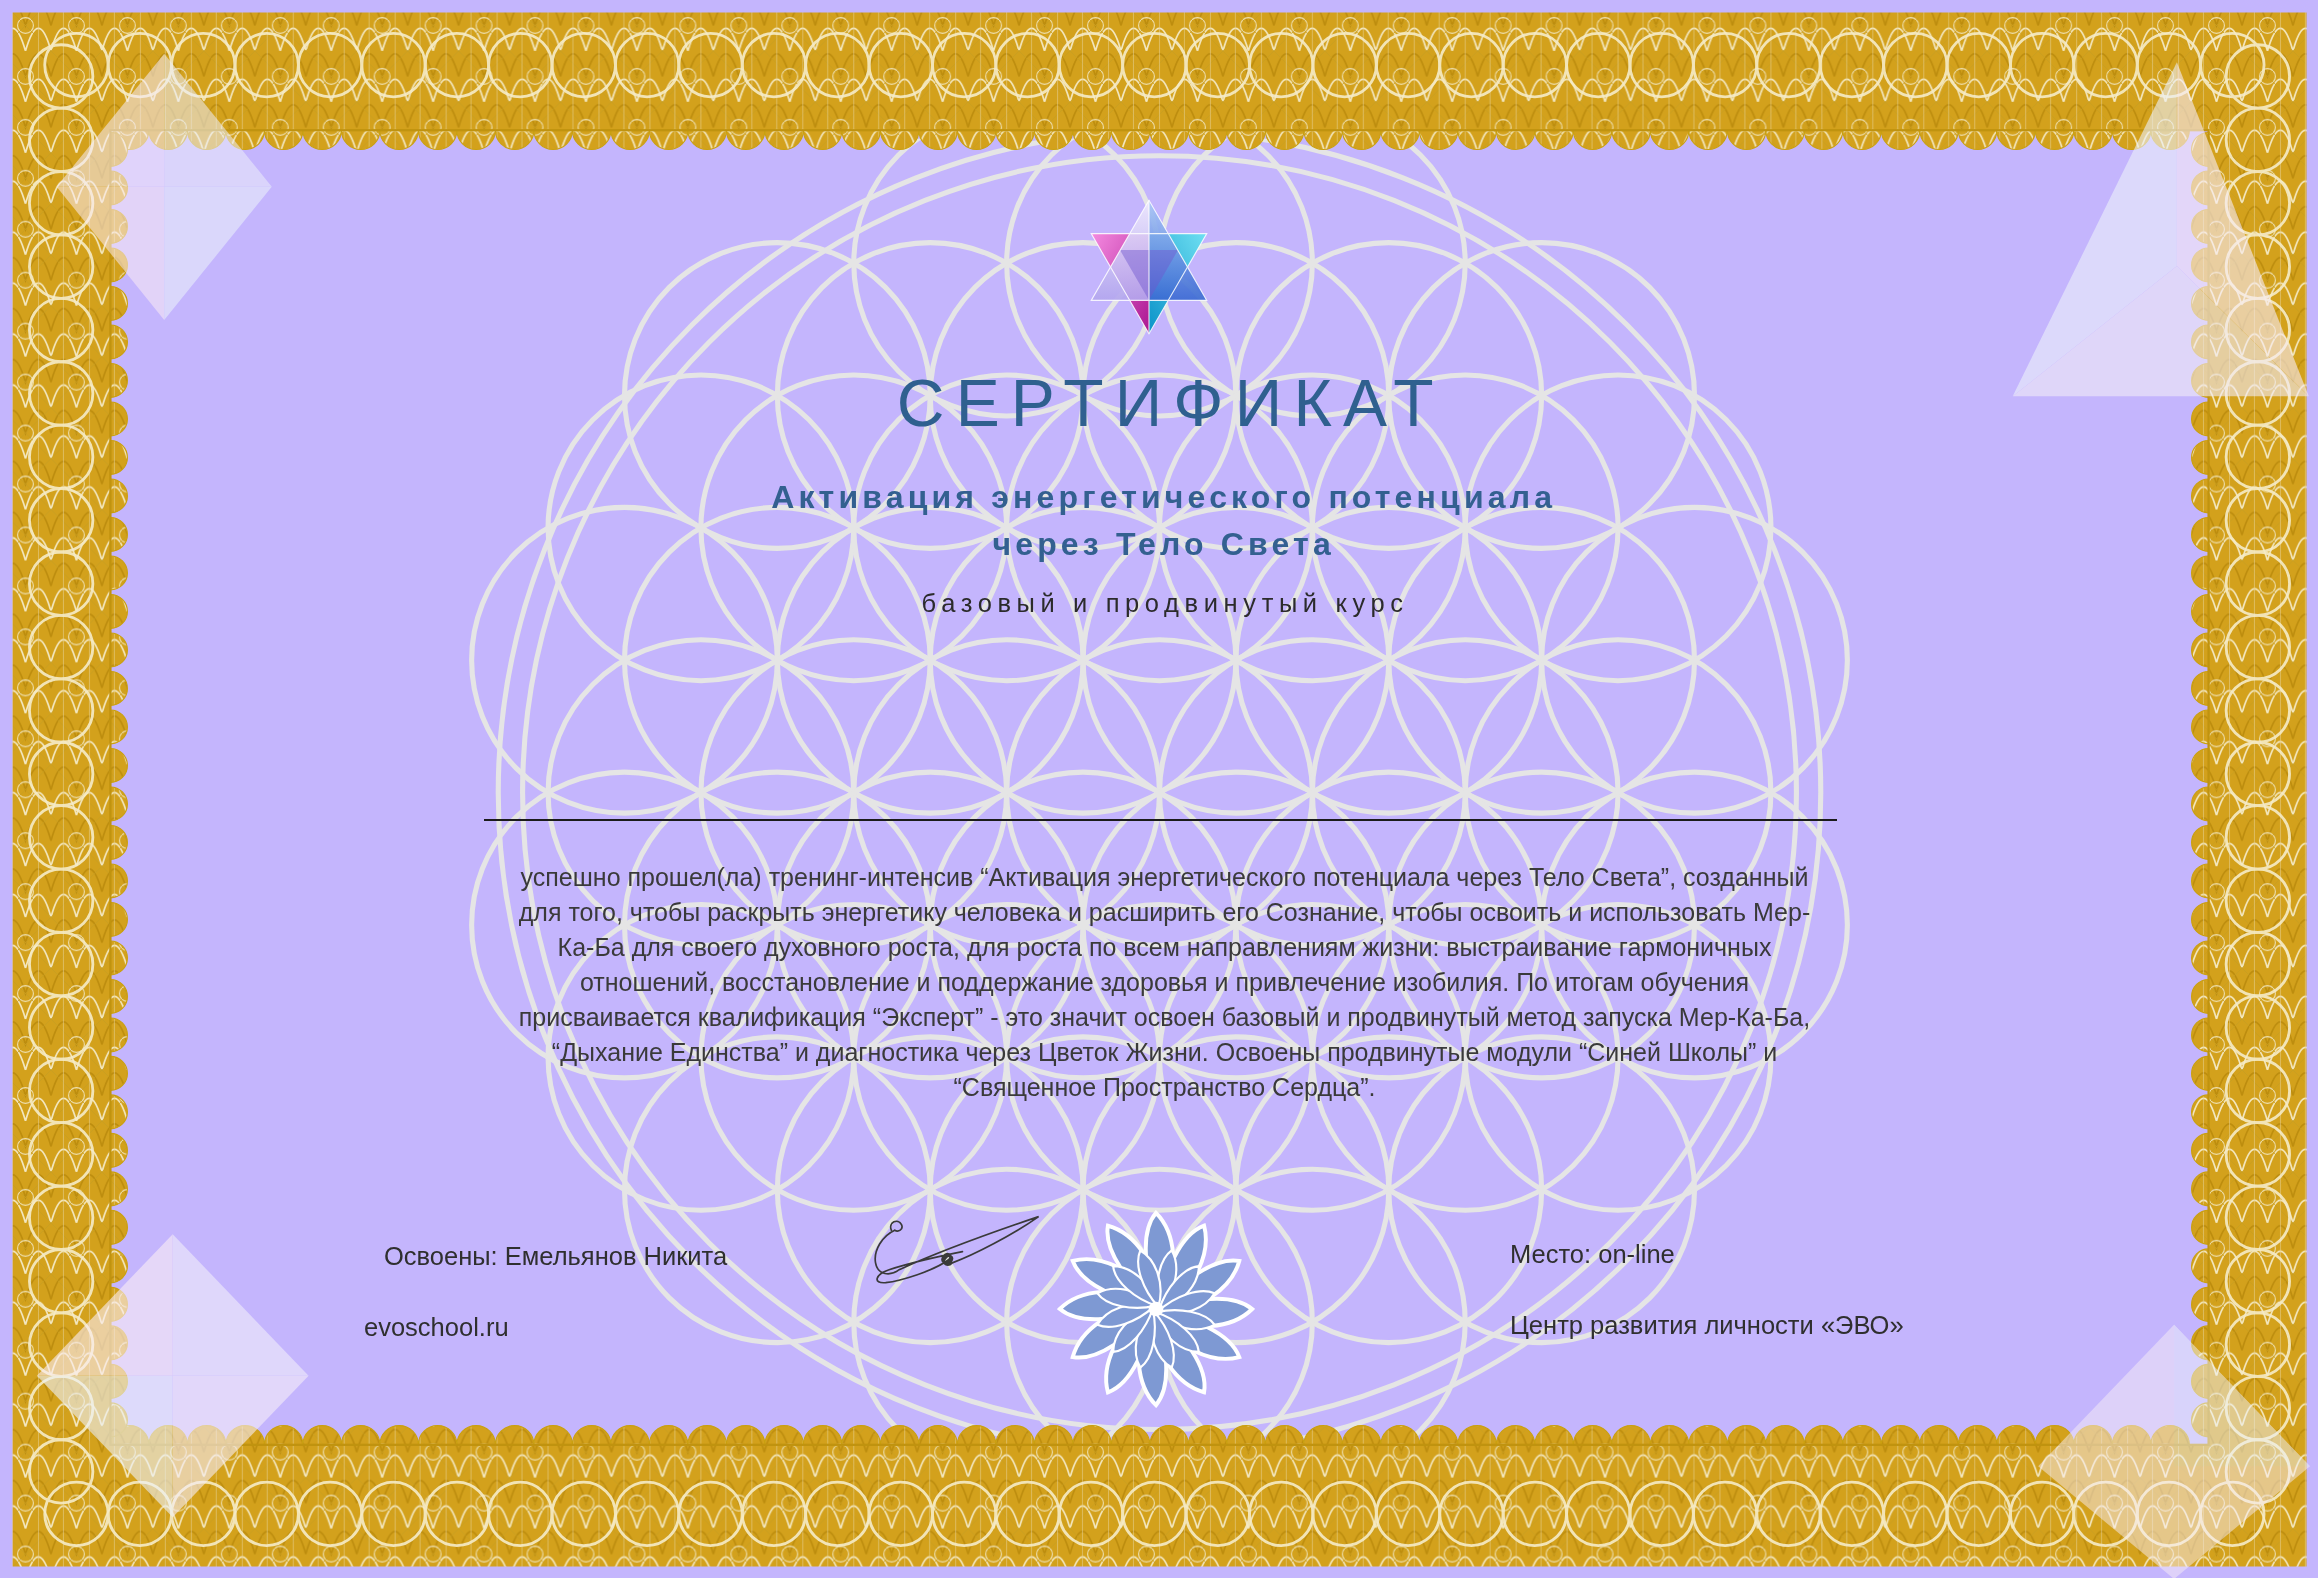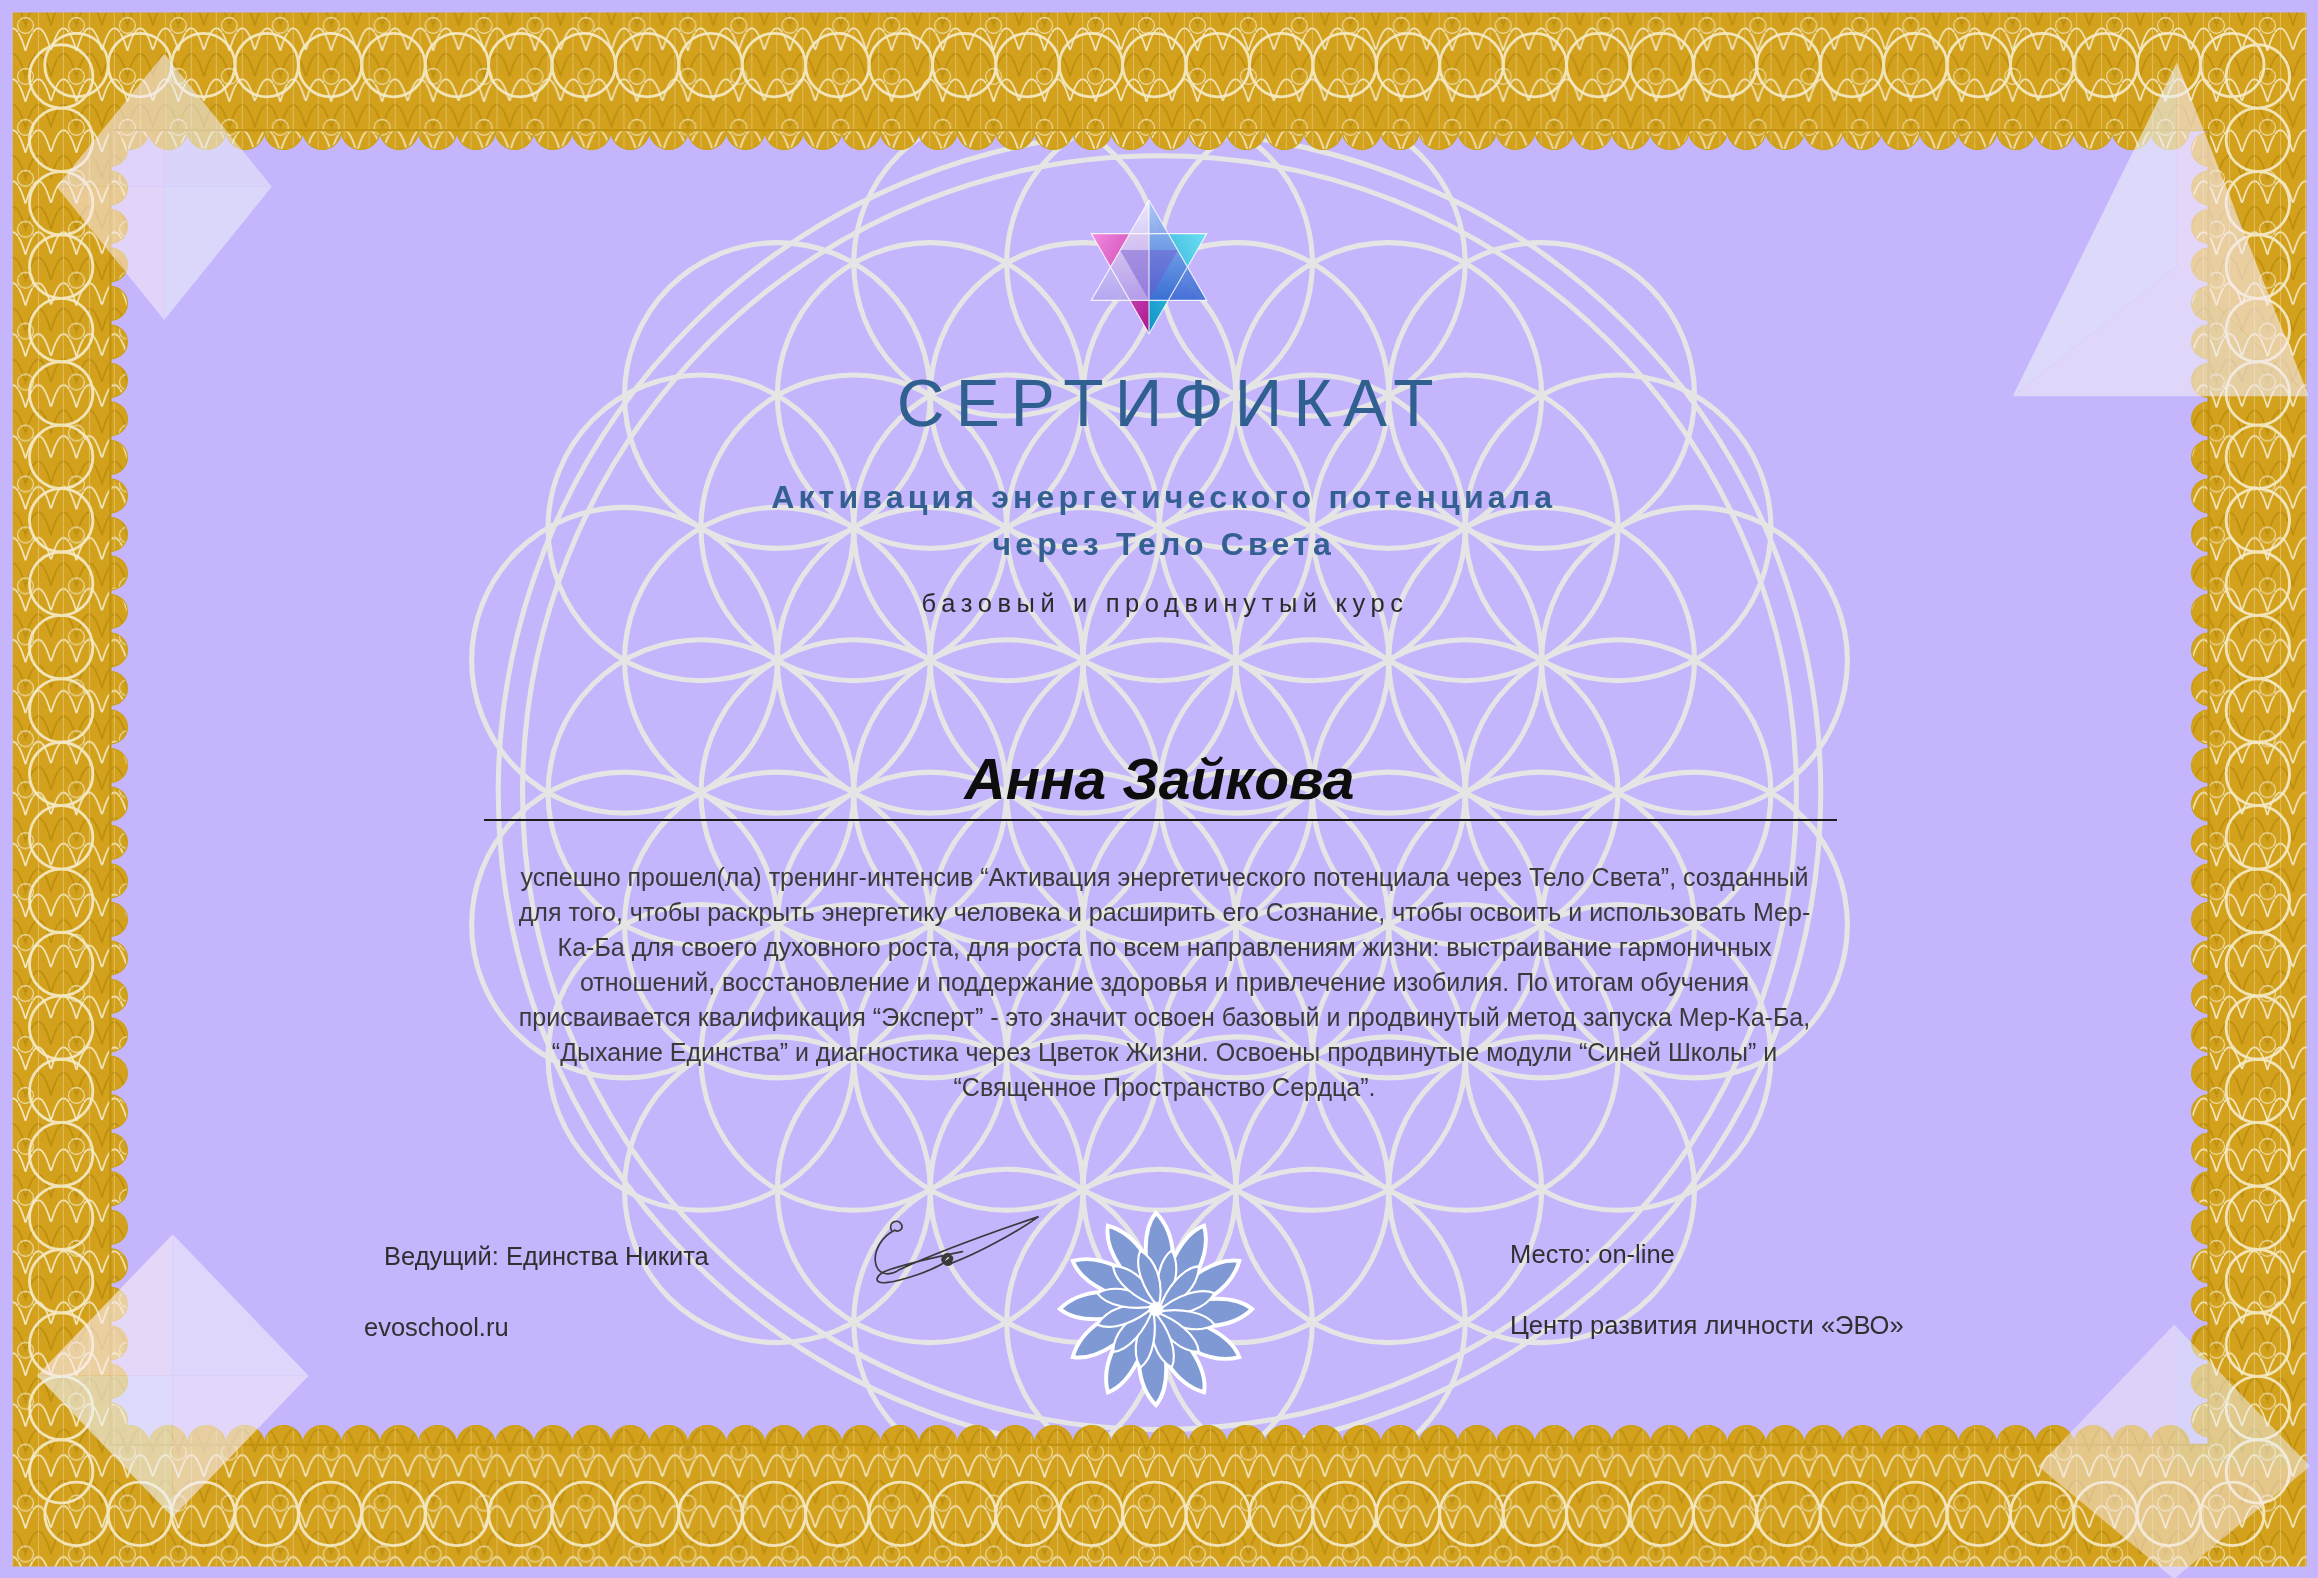--- a/index.html
+++ b/index.html
@@ -462,25 +462,24 @@
         <polygon points="115,16 12.8,193 217.2,193"></polygon>
         <polygon points="115,252 12.8,75 217.2,75"></polygon>
         <line x1="115" y1="16" x2="115" y2="252"></line>
       </g>
     </svg>
 
     <div class="center title">СЕРТИФИКАТ</div>
     <div class="center sub sub1">Активация энергетического потенциала</div>
     <div class="center sub sub2">через Тело Света</div>
     <div class="center course">базовый и продвинутый курс</div>
-    <div class="center name">Анна Зайкова</div>
     <div class="rule"></div>
     <div class="para">успешно прошел(ла) тренинг-интенсив “Активация энергетического потенциала через Тело Света”, созданный для того, чтобы раскрыть энергетику человека и расширить его Сознание, чтобы освоить и использовать Мер-Ка-Ба для своего духовного роста, для роста по всем направлениям жизни: выстраивание гармоничных отношений, восстановление и поддержание здоровья и привлечение изобилия. По итогам обучения присваивается квалификация “Эксперт” - это значит освоен базовый и продвинутый метод запуска Мер-Ка-Ба, “Дыхание Единства” и диагностика через Цветок Жизни. Освоены продвинутые модули “Синей Школы” и “Священное Пространство Сердца”.</div>
 
-    <div class="foot f1">Ведущий: Единства Никита</div>
+    <div class="foot f1">Освоены: Емельянов Никита</div>
     <div class="foot f2">evoschool.ru</div>
     <div class="foot f3">Место: on-line</div>
     <div class="foot f4">Центр развития личности «ЭВО»</div>
 
     <svg class="sign" viewBox="0 0 330 140">
       <path fill="none" stroke="#3a3a3a" stroke-width="3" stroke-linecap="round" d="M46,34 C40,20 58,12 64,24 C68,33 58,38 52,34
            M52,34 C30,44 14,70 18,92 C22,114 44,116 60,104
            M60,104 C130,72 230,36 307,10
            C262,42 192,78 154,92
            c-8,8 -20,2 -12,-8 c7,-9 17,-3 10,6 c-8,8 -19,2 -12,-8 c7,-9 17,-3 10,6 c-8,8 -19,2 -12,-8 c7,-9 17,-3 10,6

